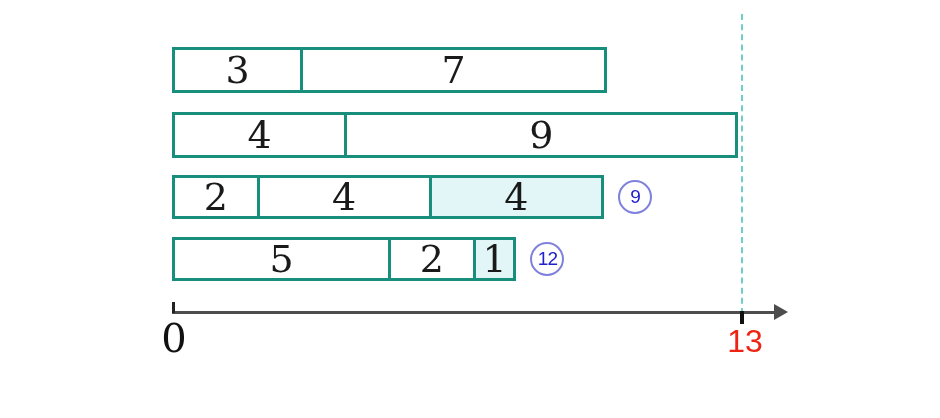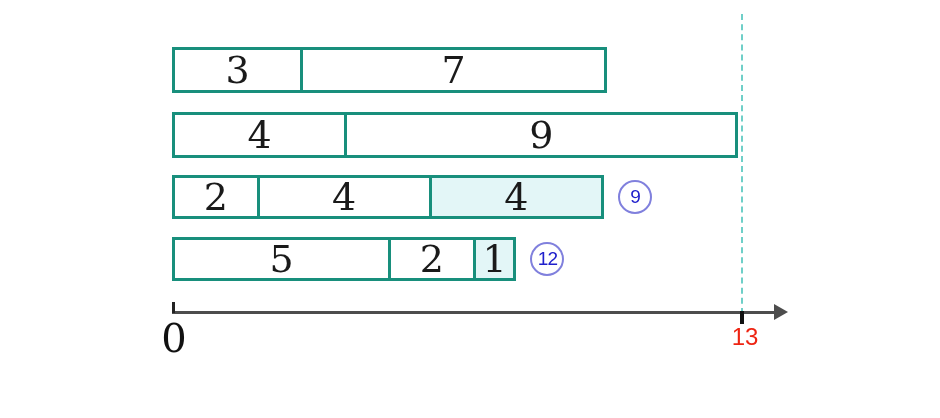--- a/index.html
+++ b/index.html
@@ -104,21 +104,21 @@
     font-size: 40px;
     color: #111111;
     line-height: 1;
   }
   .axis-label-limit {
     position: absolute;
     left: 713px;
     top: 325px;
     width: 64px;
     text-align: center;
-    font-size: 24px;
+    font-size: 32px;
     color: var(--limit-red, #ee2412);
     line-height: 1;
     font-weight: 500;
   }
 
   .caption {
     position: absolute;
     left: 230px;
     top: 352px;
     width: 410px;

